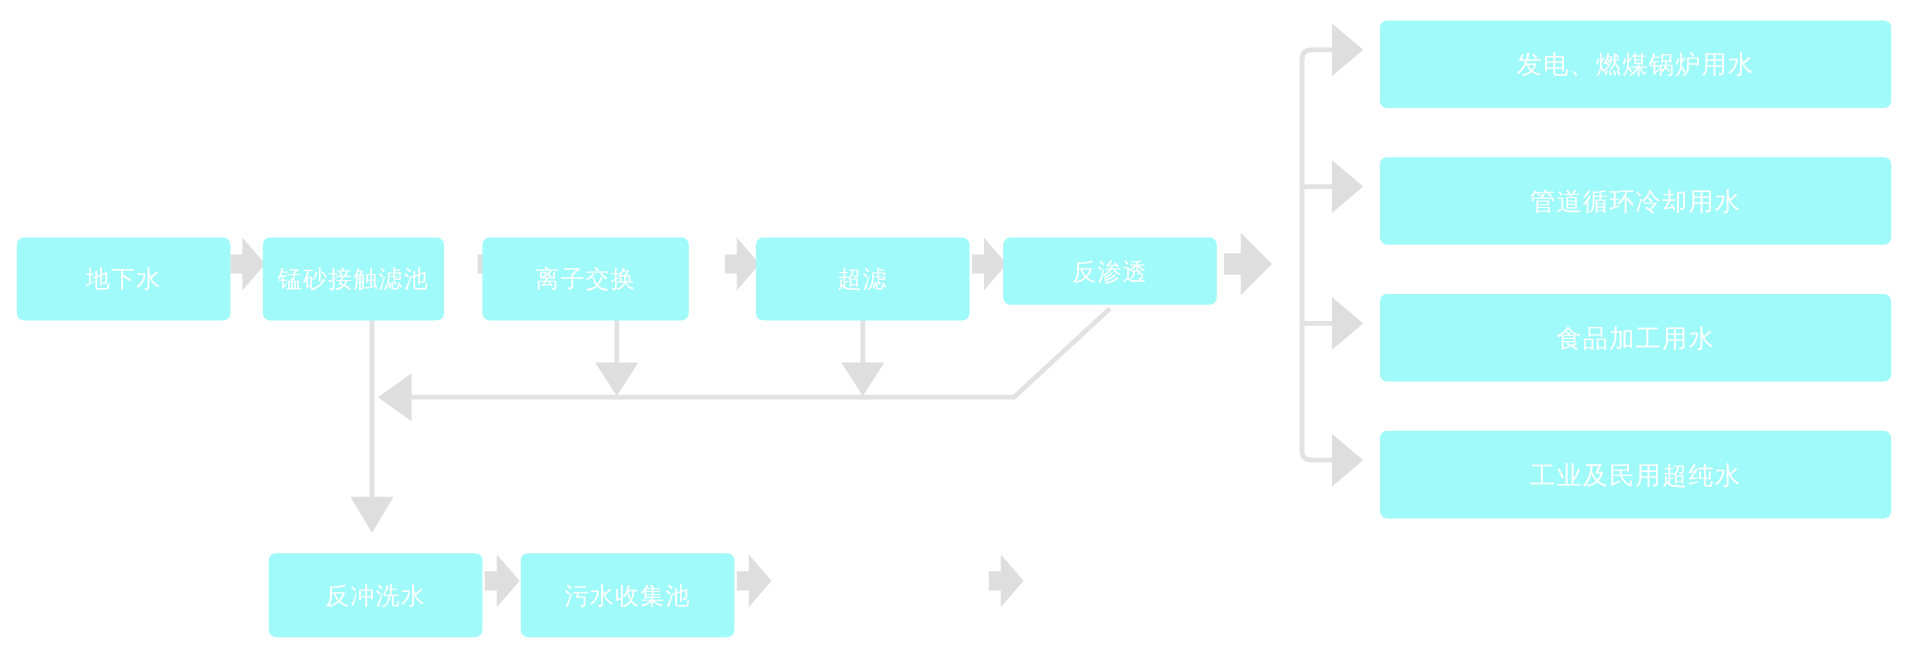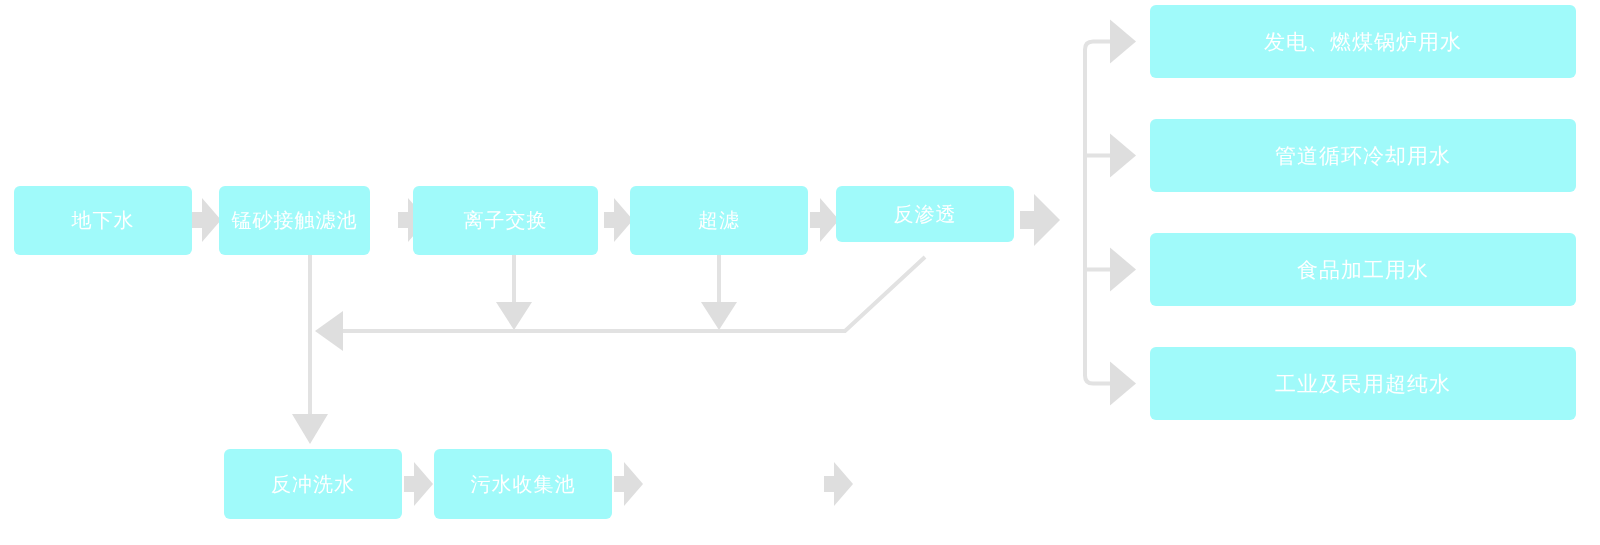--- a/index.html
+++ b/index.html
@@ -27,25 +27,26 @@
     display: flex;
     align-items: center;
     justify-content: center;
     background: var(--node-fill, #A0FAFA);
     color: var(--node-text, #FFFFFF);
     border-radius: 6px;
     font-size: 20px;
     letter-spacing: 1px;
     text-align: right;
     white-space: nowrap;
+    margin-top: 12px;
   }
   .out { font-size: 21px; }
   .m1{left:14px;top:186px;width:178px;height:69px}
   .m2{left:219px;top:186px;width:151px;height:69px}
-  .m3{left:413px;top:186px;width:185px;height:69px}
+  .m3{left:402px;top:186px;width:172px;height:69px}
   .m4{left:630px;top:186px;width:178px;height:69px}
   .m5{left:836px;top:186px;width:178px;height:56px}
   .o1{left:1150px;top:5px;width:426px;height:73px}
   .o2{left:1150px;top:119px;width:426px;height:73px}
   .o3{left:1150px;top:233px;width:426px;height:73px}
   .o4{left:1150px;top:347px;width:426px;height:73px}
   .d1{left:224px;top:449px;width:178px;height:70px}
   .d2{left:434px;top:449px;width:178px;height:70px}
   .d3{left:644px;top:449px;width:178px;height:70px}
 </style>

